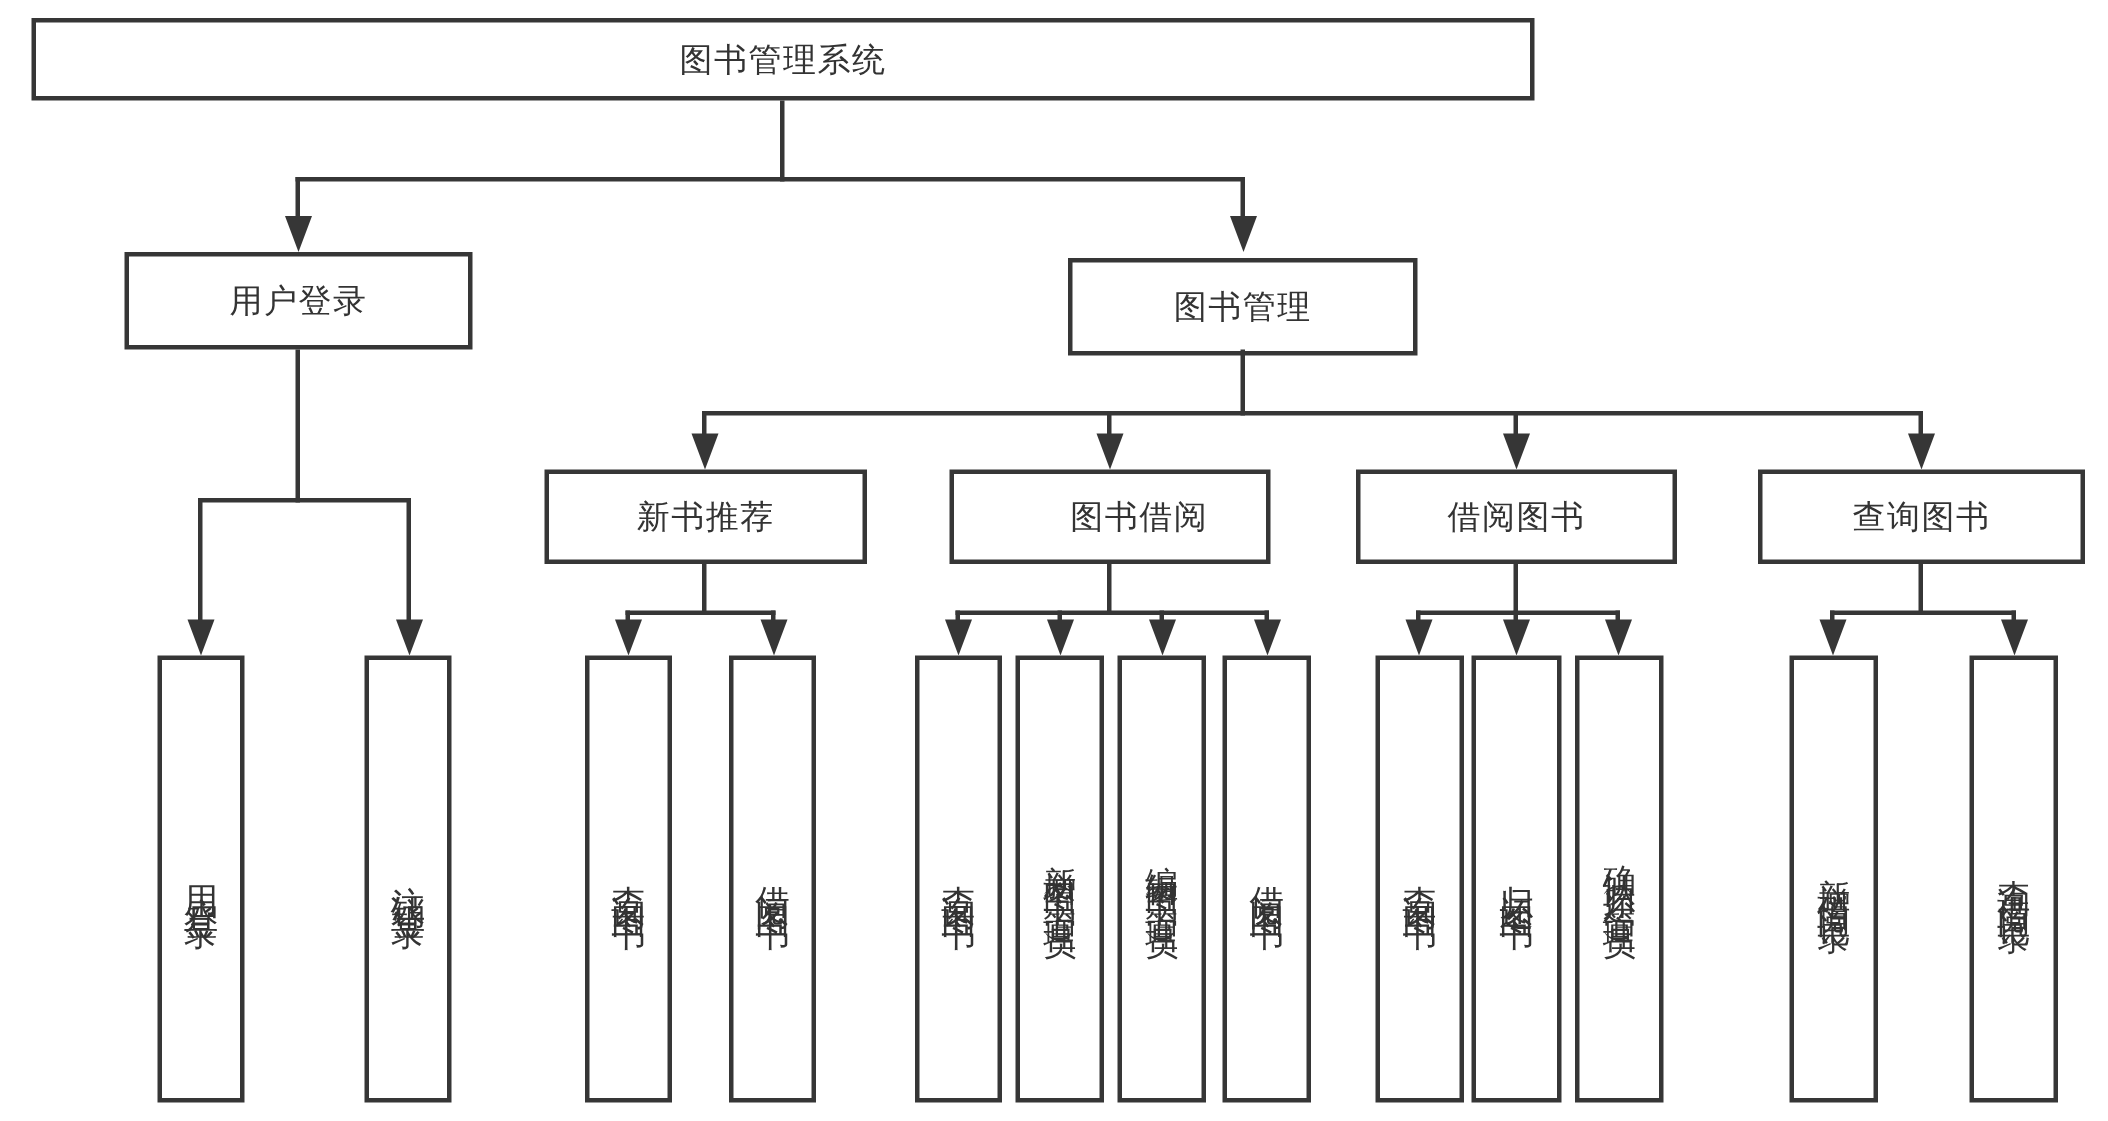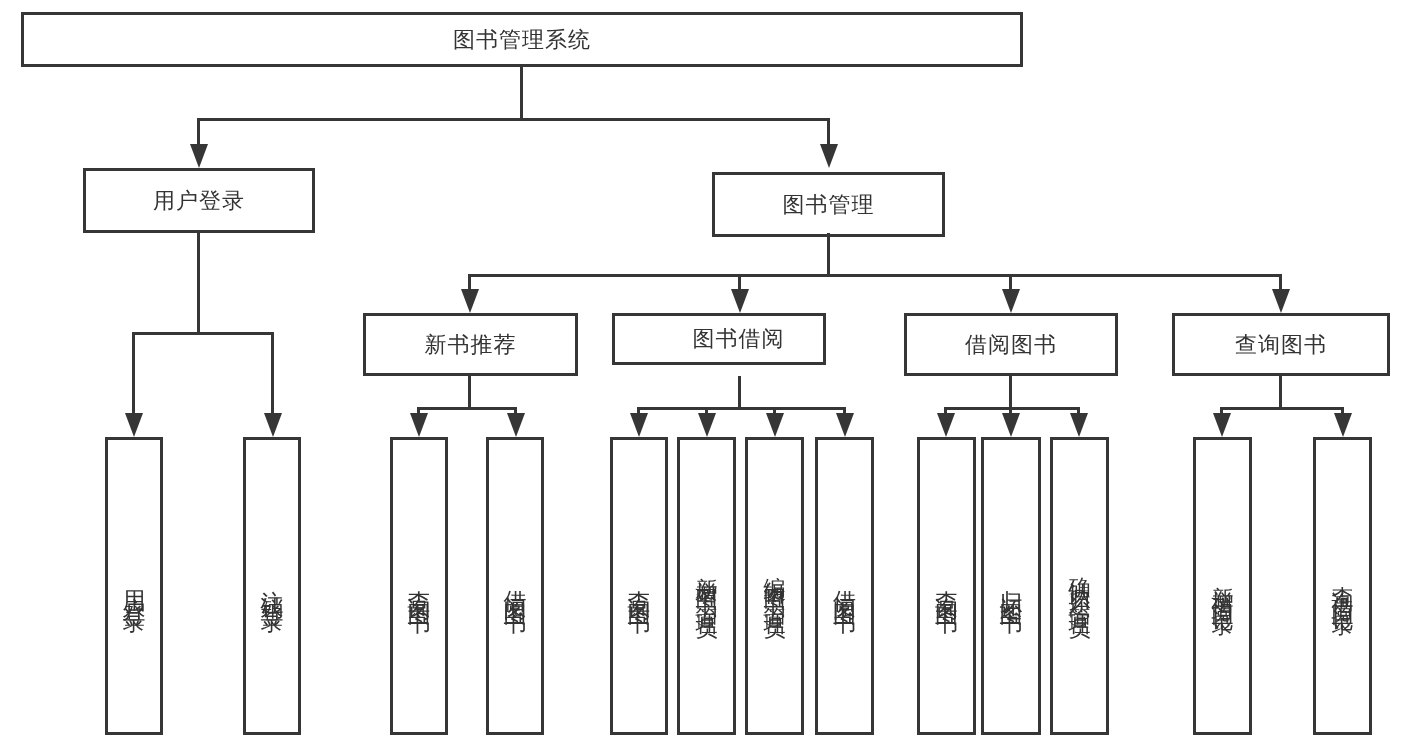--- a/index.html
+++ b/index.html
@@ -49,21 +49,21 @@
   <div class="vline" style="left:468px;top:274px;height:17px;"></div>
   <div class="arrow" style="left:461px;top:289px;"></div>
   <div class="vline" style="left:738px;top:274px;height:17px;"></div>
   <div class="arrow" style="left:731px;top:289px;"></div>
   <div class="vline" style="left:1009px;top:274px;height:17px;"></div>
   <div class="arrow" style="left:1002px;top:289px;"></div>
   <div class="vline" style="left:1279px;top:274px;height:17px;"></div>
   <div class="arrow" style="left:1272px;top:289px;"></div>
 
   <div class="box hbox" style="left:363px;top:313px;width:215px;height:63px;">新书推荐</div>
-  <div class="box hbox" style="left:612px;top:313px;width:214px;height:52px;padding-left:39px;">图书借阅</div>
+  <div class="box hbox" style="left:633px;top:313px;width:214px;height:63px;padding-left:39px;">图书借阅</div>
   <div class="box hbox" style="left:904px;top:313px;width:214px;height:63px;">借阅图书</div>
   <div class="box hbox" style="left:1172px;top:313px;width:218px;height:63px;">查询图书</div>
 
   <div class="vline" style="left:468px;top:376px;height:34px;"></div>
   <div class="hline" style="left:417px;top:407px;width:100px;"></div>
   <div class="vline" style="left:417px;top:407px;height:9px;"></div>
   <div class="arrow" style="left:410px;top:413px;"></div>
   <div class="vline" style="left:514px;top:407px;height:9px;"></div>
   <div class="arrow" style="left:507px;top:413px;"></div>
 

